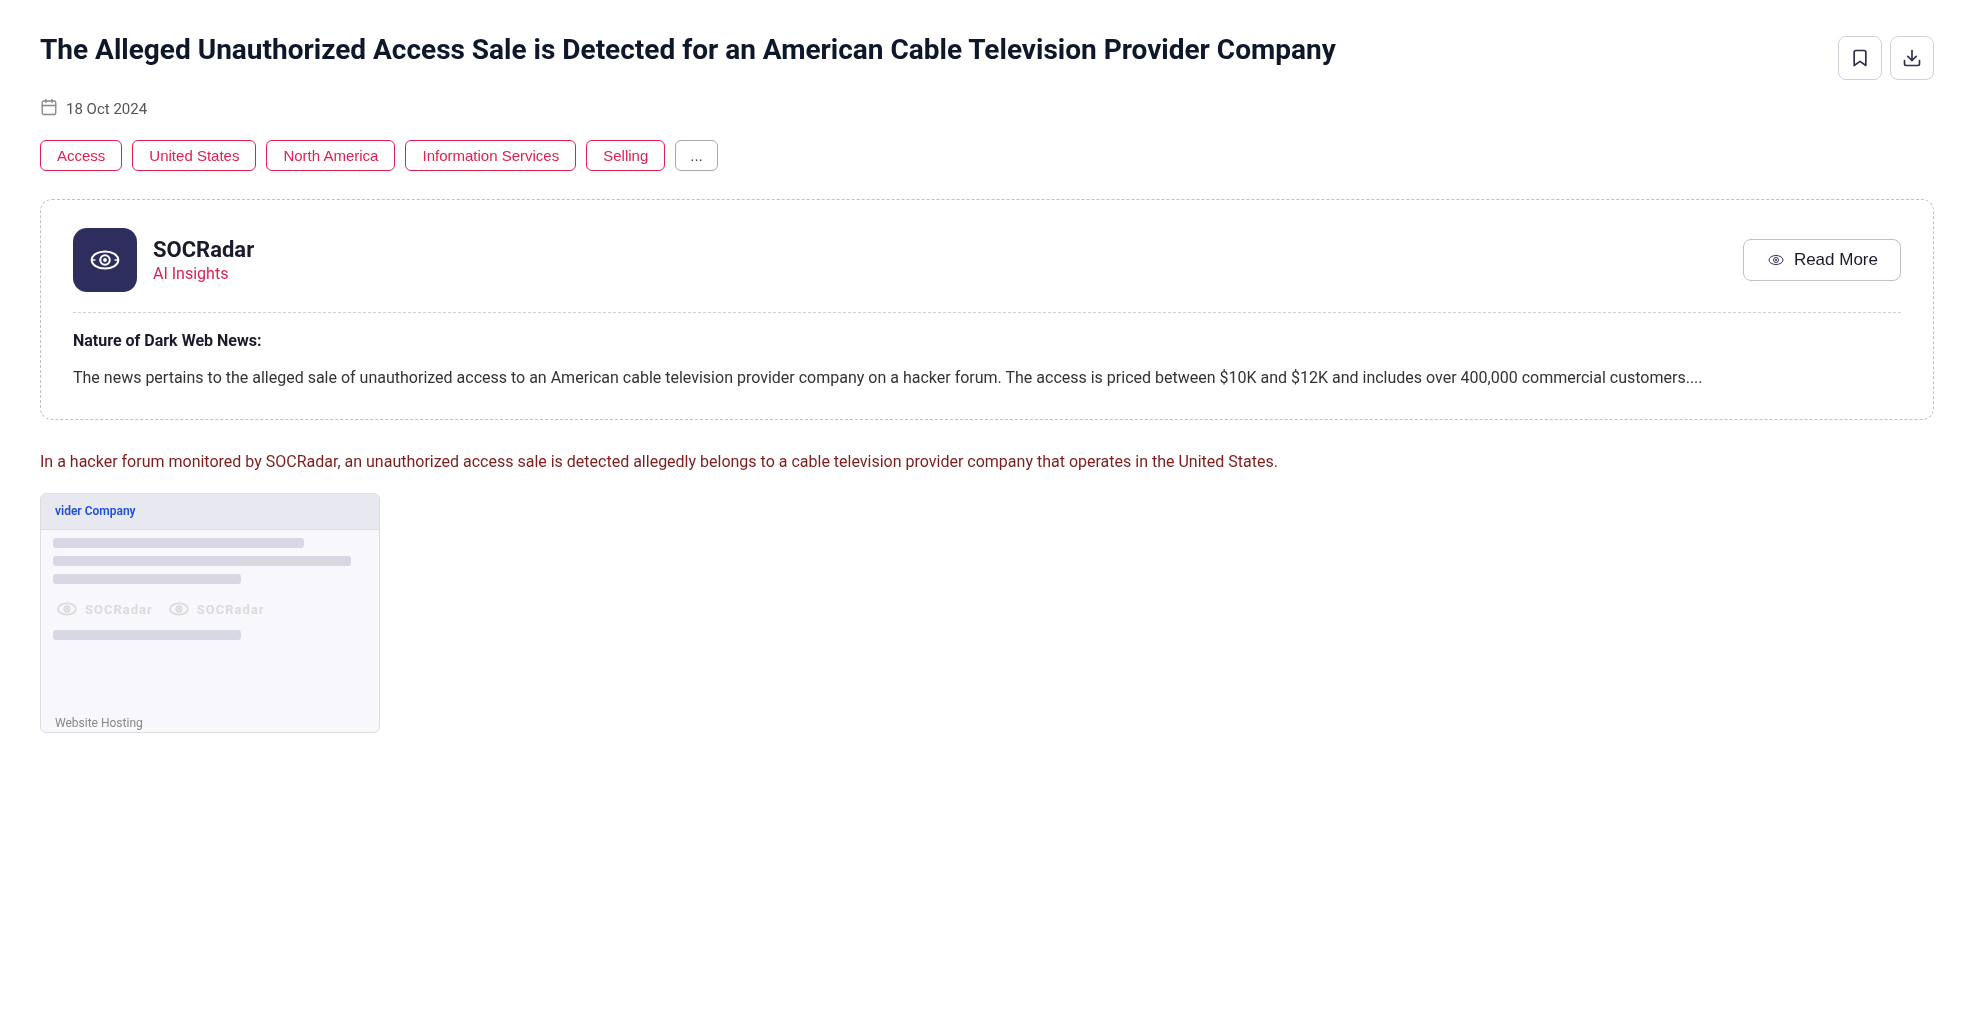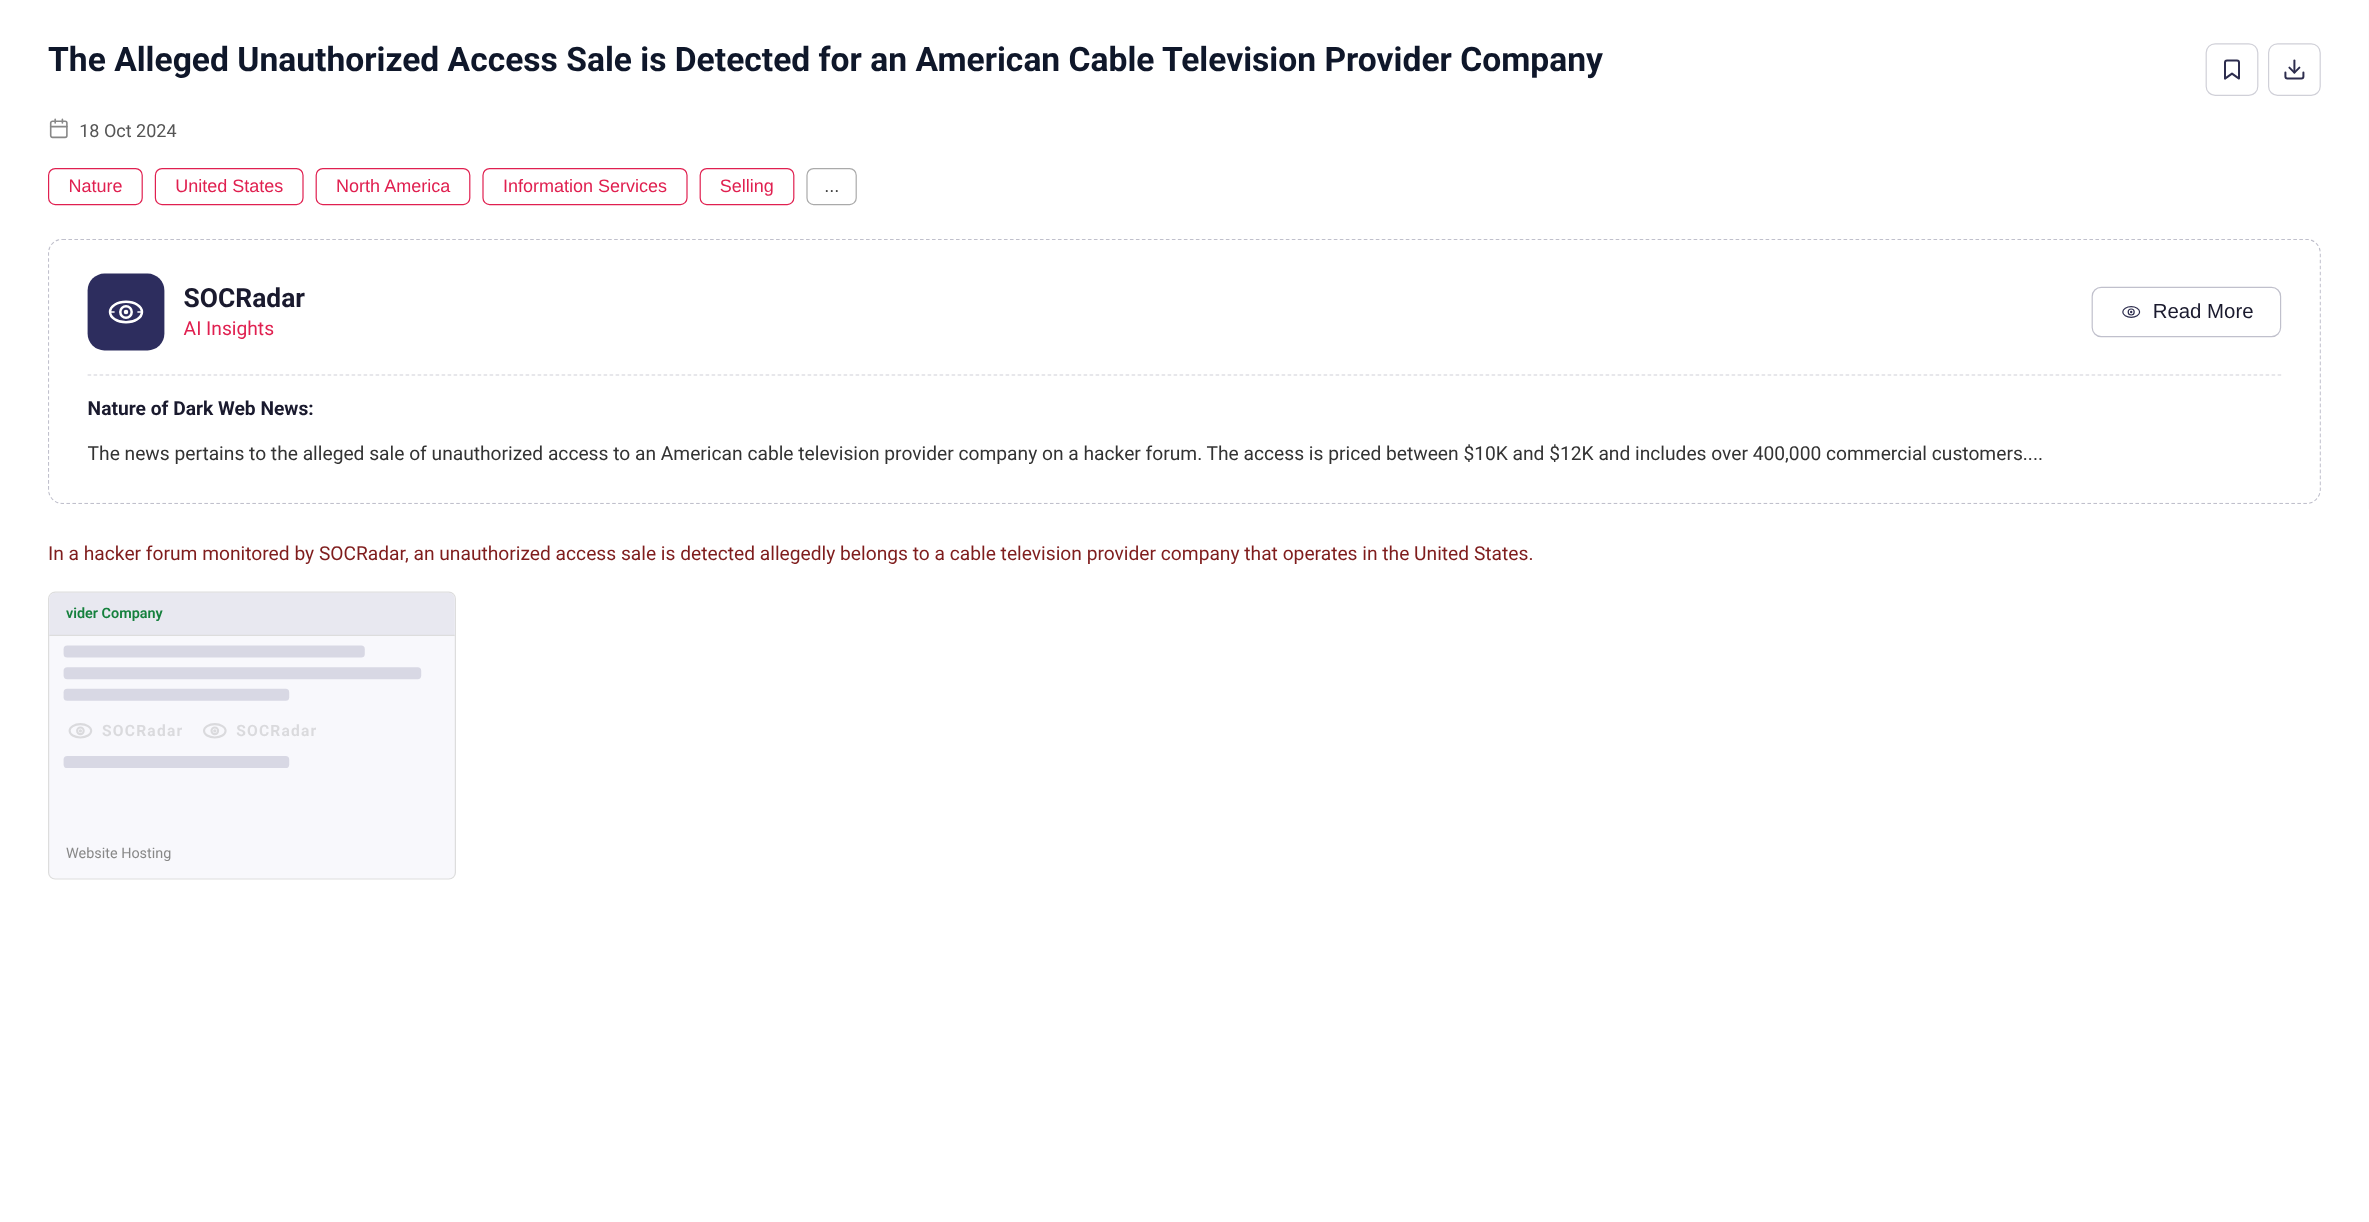--- a/index.html
+++ b/index.html
@@ -188,21 +188,21 @@
       height: 10px;
       background: #d8d8e4;
       border-radius: 3px;
       margin-bottom: 8px;
     }
     .screenshot-line.short { width: 60%; }
     .screenshot-line.medium { width: 80%; }
     .screenshot-line.long { width: 95%; }
     .screenshot-label {
       position: absolute;
-      bottom: 14px;
+      bottom: 2px;
       left: 14px;
       font-size: 12px;
       color: #888;
     }
   </style>
 </head>
 <body>
 
 <div class="page-container">
 
@@ -230,21 +230,21 @@
         <rect x="3" y="4" width="18" height="18" rx="2" ry="2"></rect>
         <line x1="16" y1="2" x2="16" y2="6"></line>
         <line x1="8" y1="2" x2="8" y2="6"></line>
         <line x1="3" y1="10" x2="21" y2="10"></line>
       </svg>
     </span>
     <span>18 Oct 2024</span>
   </div>
 
   <div class="tags-row">
-    <button class="tag">Nature</button>
+    <button class="tag">Access</button>
     <button class="tag">United States</button>
     <button class="tag">North America</button>
     <button class="tag">Information Services</button>
     <button class="tag">Selling</button>
     <button class="tag-more">...</button>
   </div>
 
   <div class="ai-insights-card">
     <div class="ai-insights-header">
       <div class="ai-brand">
@@ -276,21 +276,21 @@
     <hr class="divider-dashed">
 
     <div class="nature-label">Nature of Dark Web News:</div>
     <div class="nature-text">The news pertains to the alleged sale of unauthorized access to an American cable television provider company on a hacker forum. The access is priced between $10K and $12K and includes over 400,000 commercial customers....</div>
   </div>
 
   <div class="article-body">In a hacker forum monitored by SOCRadar, an unauthorized access sale is detected allegedly belongs to a cable television provider company that operates in the United States.</div>
 
   <div class="screenshot-preview">
     <div class="screenshot-bar">
-      <div style="padding: 10px 14px; font-size: 12px; color: #15803d; font-weight: 600;">vider Company</div>
+      <div style="padding: 10px 14px; font-size: 12px; color: #1d4ed8; font-weight: 600;">vider Company</div>
     </div>
     <div class="screenshot-inner">
       <div class="screenshot-line medium"></div>
       <div class="screenshot-line long"></div>
       <div class="screenshot-line short"></div>
       <div style="margin-top: 16px; display: flex; gap: 12px; align-items: center;">
 
         <div style="display: flex; align-items: center; gap: 4px; opacity: 0.18;">
           <svg width="28" height="18" viewBox="0 0 40 26" fill="none">
             <ellipse cx="20" cy="13" rx="13" ry="8" stroke="#555" stroke-width="2.5"></ellipse>

